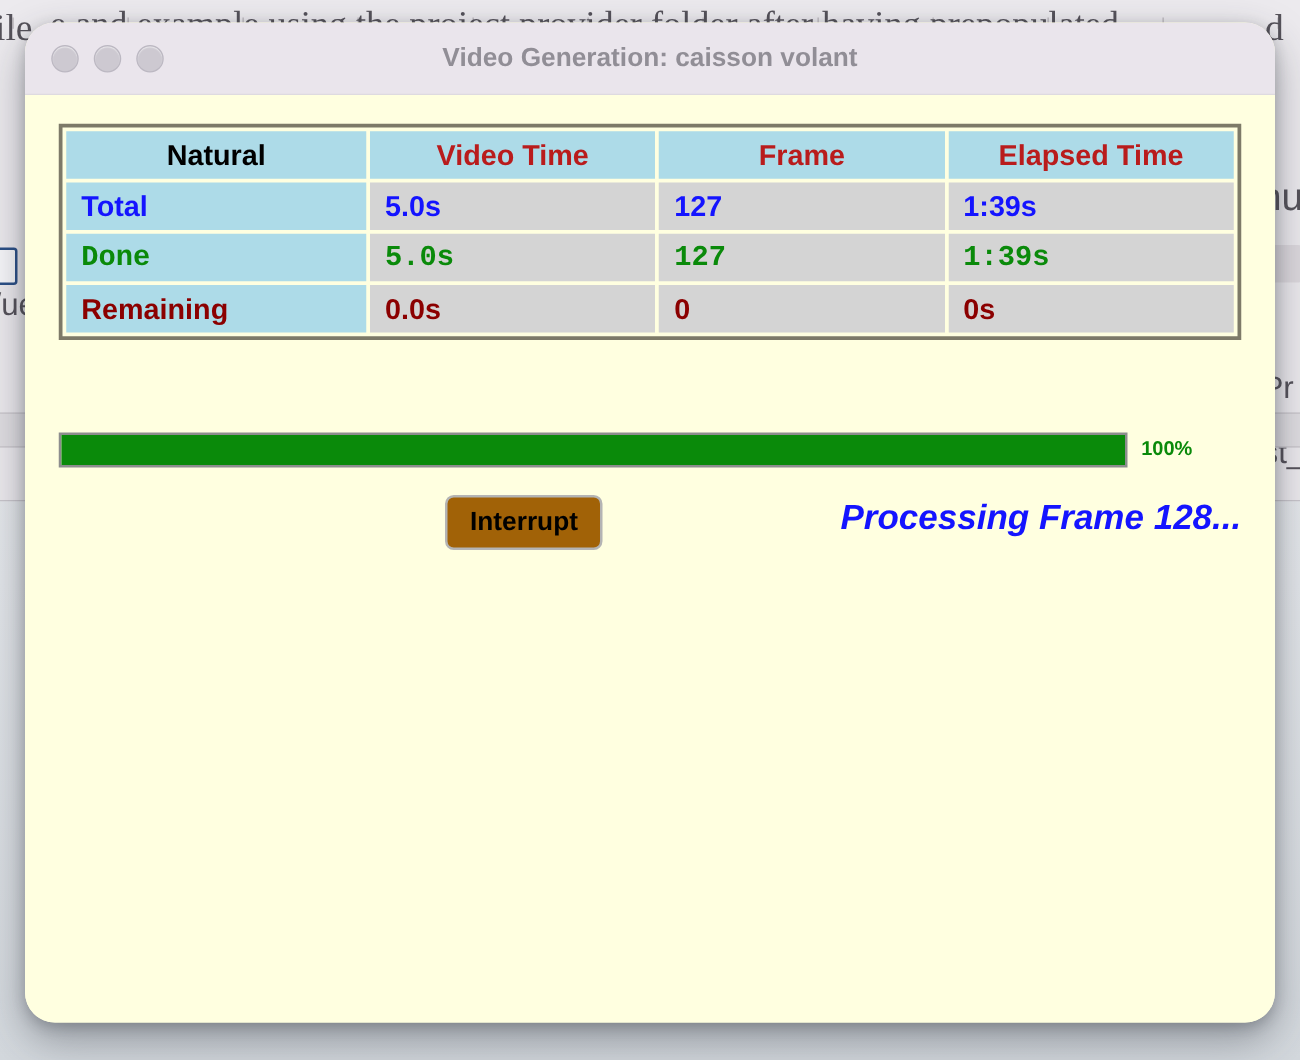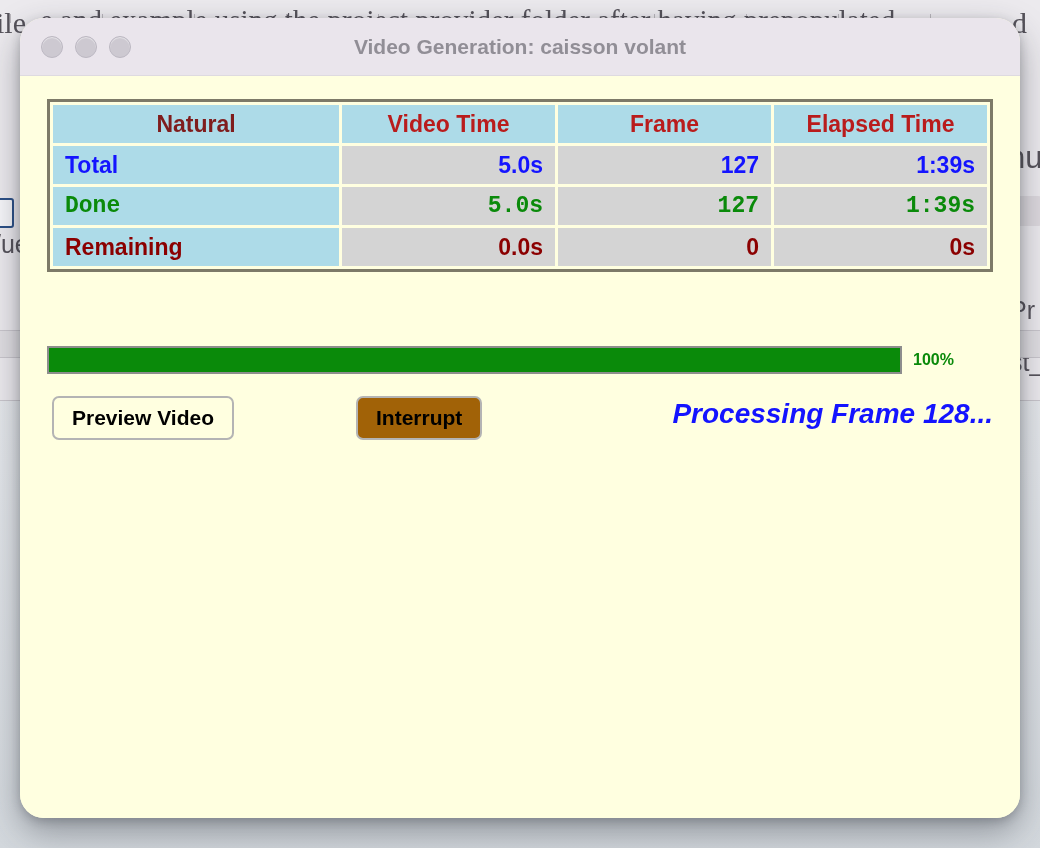--- a/index.html
+++ b/index.html
@@ -155,36 +155,36 @@
   table.stats th,
   table.stats td {
     height: 38px;
     font-size: 23px;
     font-weight: bold;
     padding: 0 12px;
     box-sizing: border-box;
   }
   th.corner {
     background: #addbe8;
-    color: #7f1d1d;
+    color: #000000;
     text-align: center;
-    width: 286px;
+    width: 240px;
   }
   th.colhead {
     background: #addbe8;
     color: #b91c1c;
     text-align: center;
   }
   td.rowhead {
     background: #addbe8;
     text-align: left;
   }
   td.cell {
     background: #d4d4d4;
-    text-align: right;
+    text-align: left;
   }
   tr.r-total td.rowhead, tr.r-total td.cell { color: #1414ff; }
   tr.r-done  td.rowhead, tr.r-done  td.cell { color: #0a8a0a; }
   tr.r-rem   td.rowhead, tr.r-rem   td.cell { color: #8b0000; }
 
   
   .progress-row {
     position: absolute;
     left: 27px;
     top: 270px;
@@ -336,19 +336,18 @@
     </div>
 
     <div class="progress-row">
       <div class="progress-track">
         <div class="progress-fill" id="progress-fill" style="width: 100%; background: rgb(10, 138, 10);"></div>
       </div>
       <div class="progress-label">100%</div>
     </div>
 
     <div class="controls">
-      <button class="btn btn-preview">Preview Video</button>
       <button class="btn btn-interrupt">Interrupt</button>
       <div class="status-text">Processing Frame 128...</div>
     </div>
 
   </div>
 </div>
 
 </body></html>

